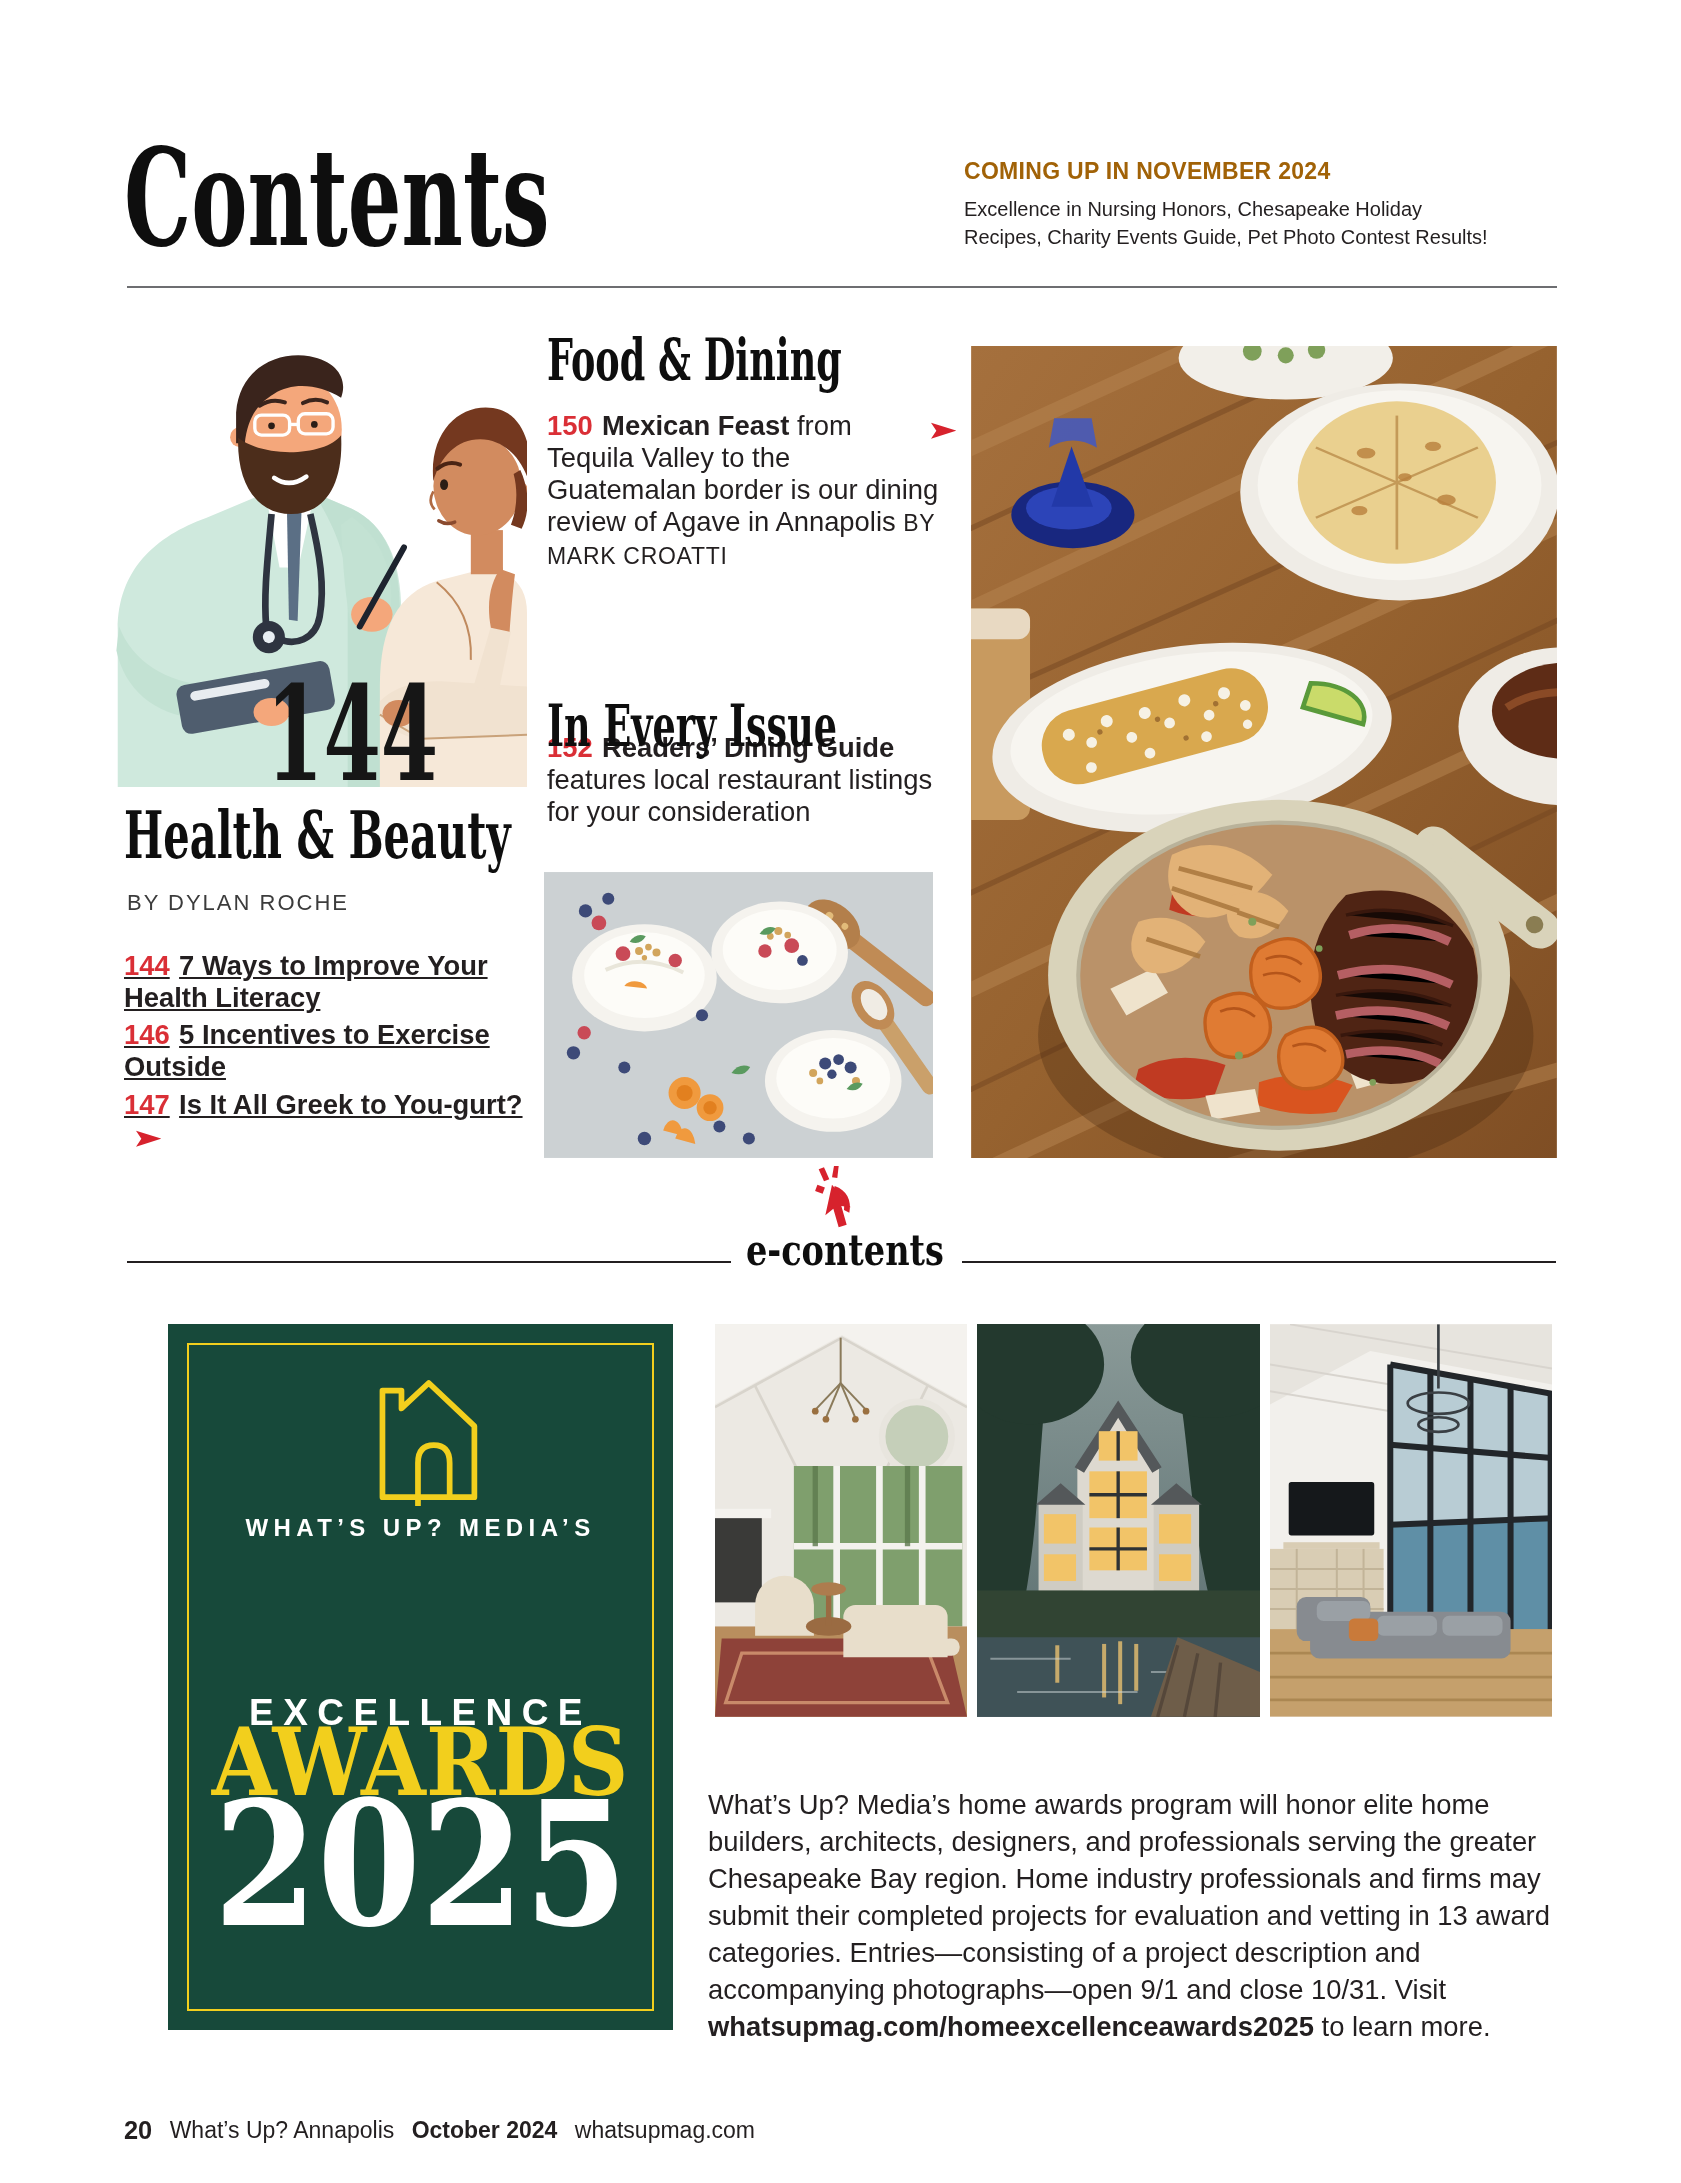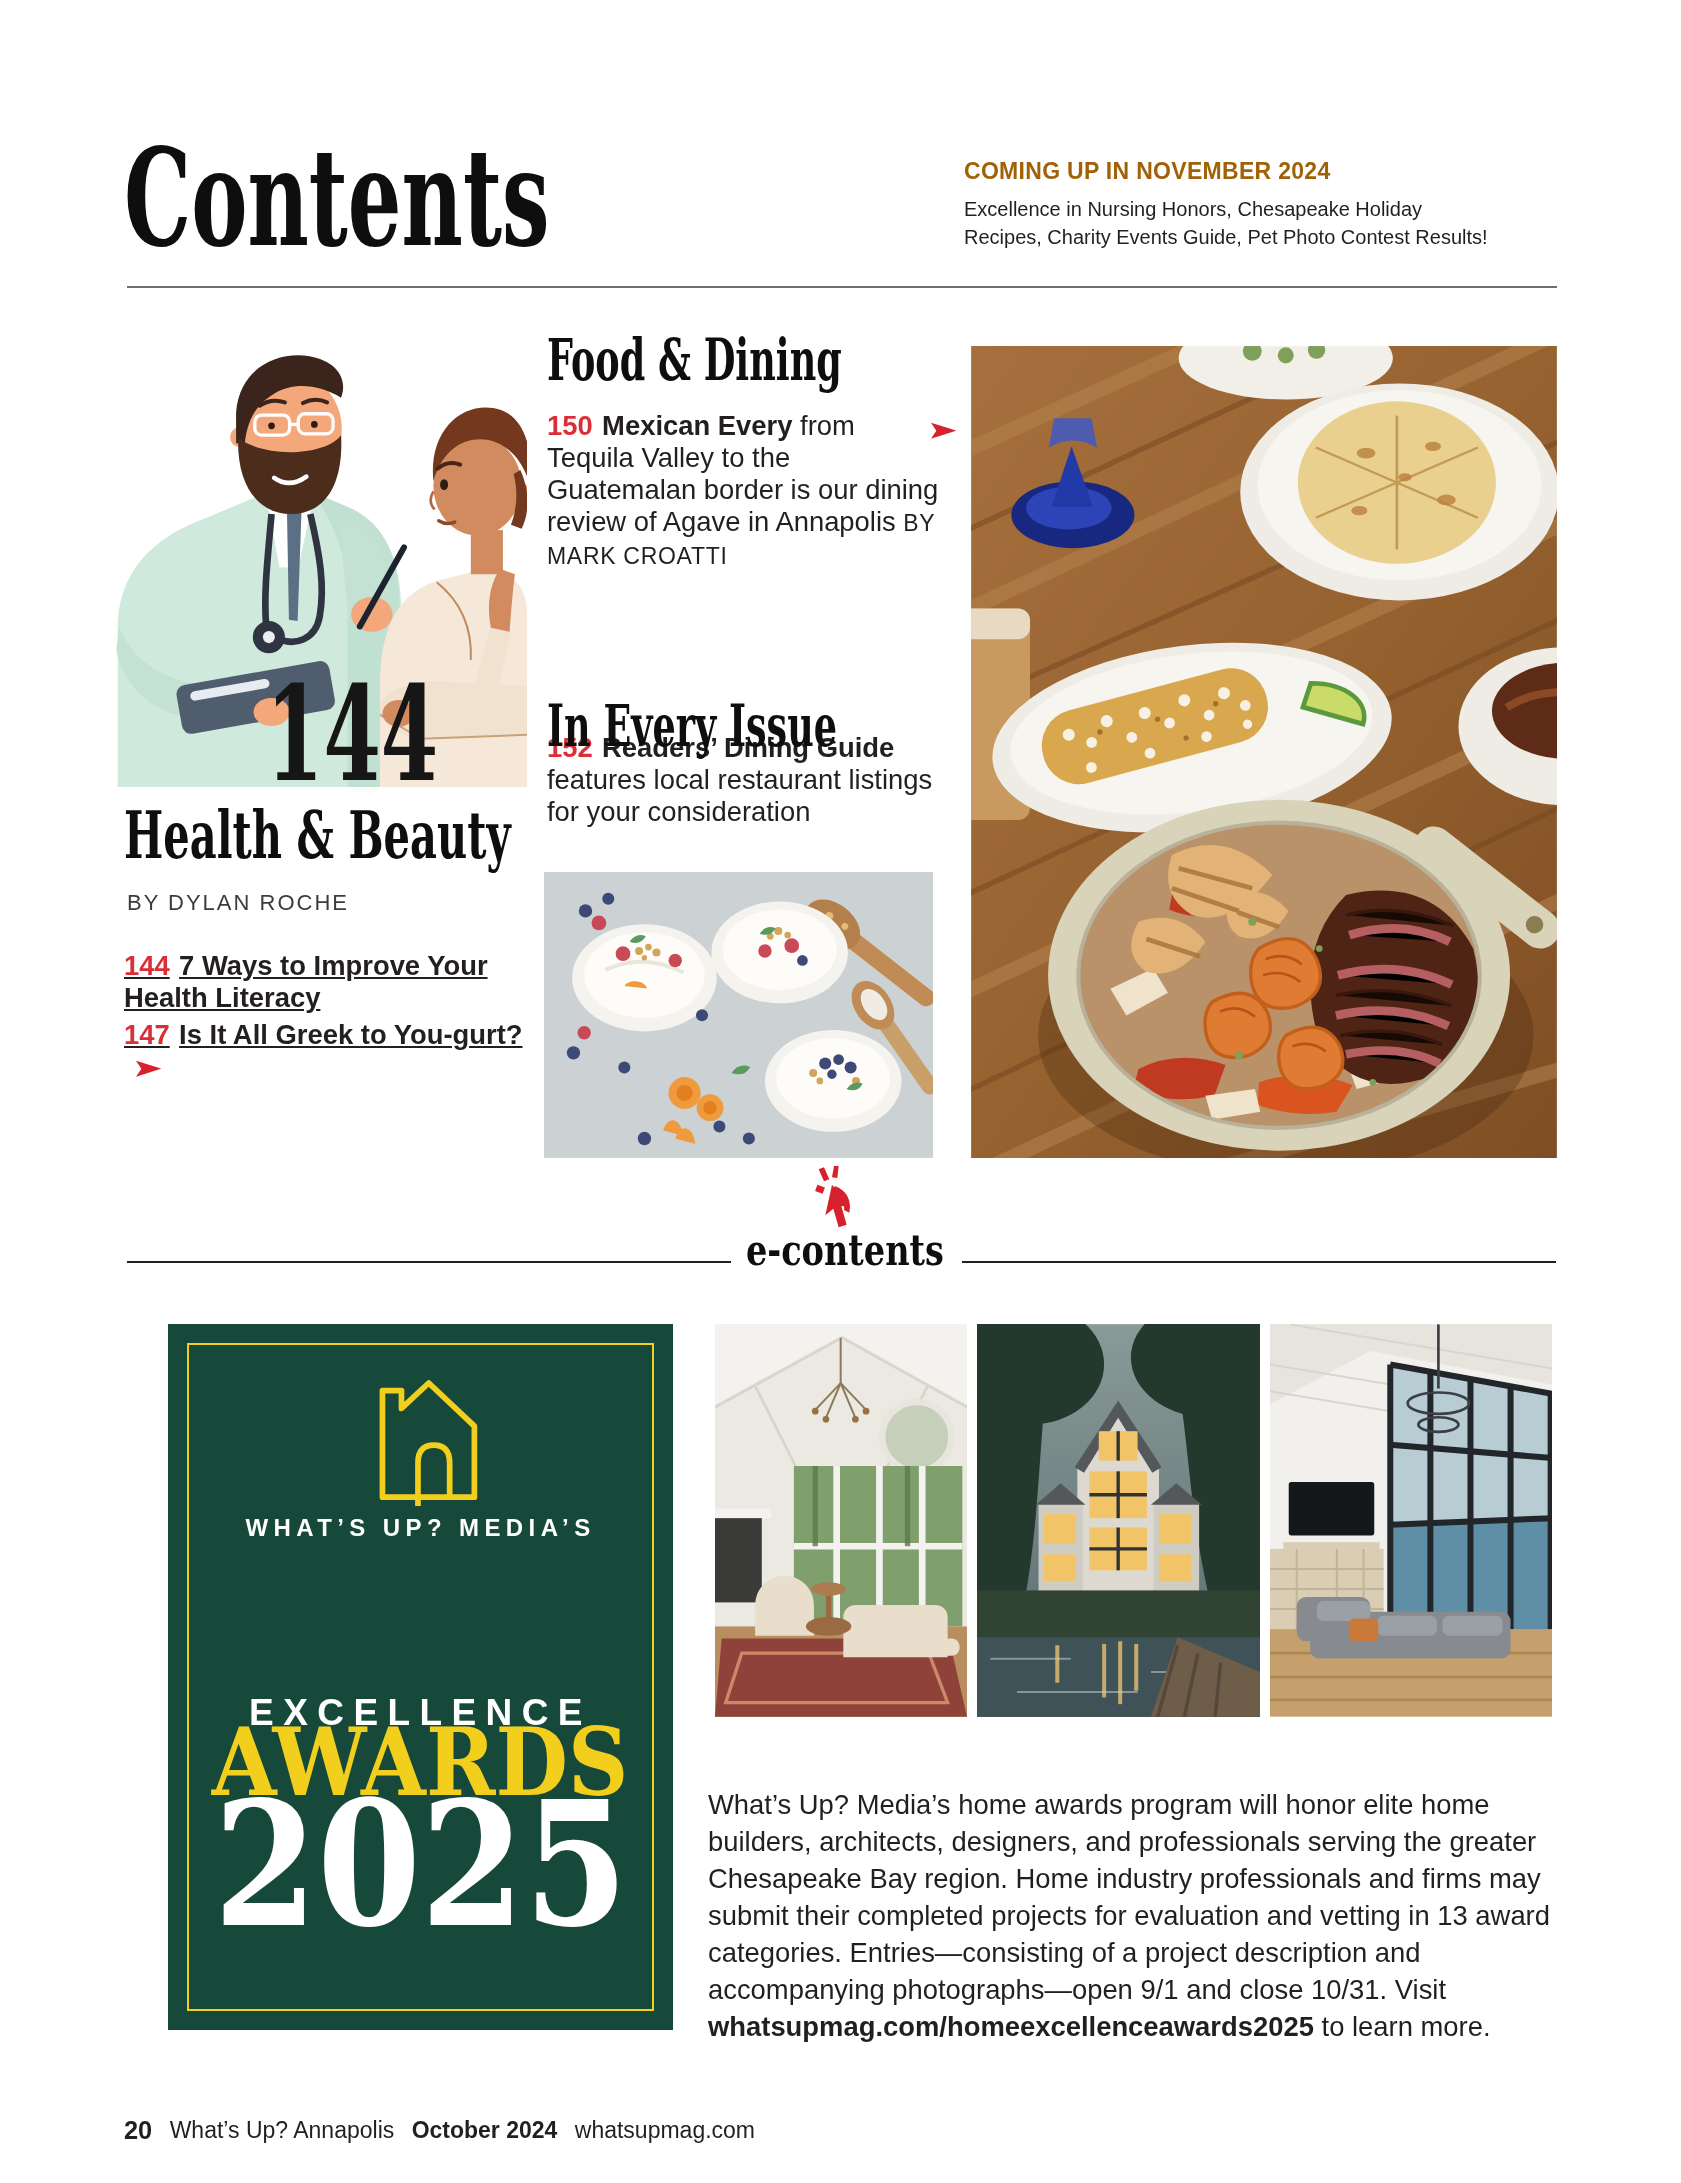--- a/index.html
+++ b/index.html
@@ -145,29 +145,30 @@
 </svg>
 </div>
 
 <div class="abs" id="feature-num"><span class="didot condX">144</span></div>
 
 <div class="abs" id="health-heading"><span class="didot condX">Health &amp; Beauty</span></div>
 <div class="abs" id="health-byline">BY DYLAN ROCHE</div>
 
 <div class="abs" id="health-list">
   <p class="toc-item"><span class="num">144</span><span>7 Ways to Improve Your Health Literacy</span></p>
+  <p class="toc-item"><span class="num">146</span><span>5 Incentives to Exercise Outside</span></p>
   <p class="toc-item"><span class="num">147</span><span>Is It All Greek to You-gurt?</span><span class="arrow-inline"><svg width="25.4" height="17.4" viewBox="0 0 38 26">
           <polygon points="0,1 38,13 0,25 8,13" fill="#d7222d"></polygon>
         </svg></span></p>
 </div>
 
 <div class="abs" id="food-heading"><span class="didot condX">Food &amp; Dining</span></div>
 
 <p class="abs toc-item toc-col" id="item-150">
-  <span class="num">150</span><b>Mexican Every</b><span> from Tequila Valley to the Guatemalan border is our dining review of Agave in Annapolis </span><span class="byline">BY MARK CROATTI</span>
+  <span class="num">150</span><b>Mexican Feast</b><span> from Tequila Valley to the Guatemalan border is our dining review of Agave in Annapolis </span><span class="byline">BY MARK CROATTI</span>
   <span class="arrow-right"><svg width="25.4" height="17.4" viewBox="0 0 38 26">
         <polygon points="0,1 38,13 0,25 8,13" fill="#d7222d"></polygon>
       </svg></span>
 </p>
 
 <p class="abs toc-item toc-col" id="item-152">
   <span class="num">152</span><b>Readers’ Dining Guide</b><span> features local restaurant listings for your consideration</span>
 </p>
 
 <div class="abs" id="everyissue-heading"><span class="didot condX">In Every Issue</span></div>

